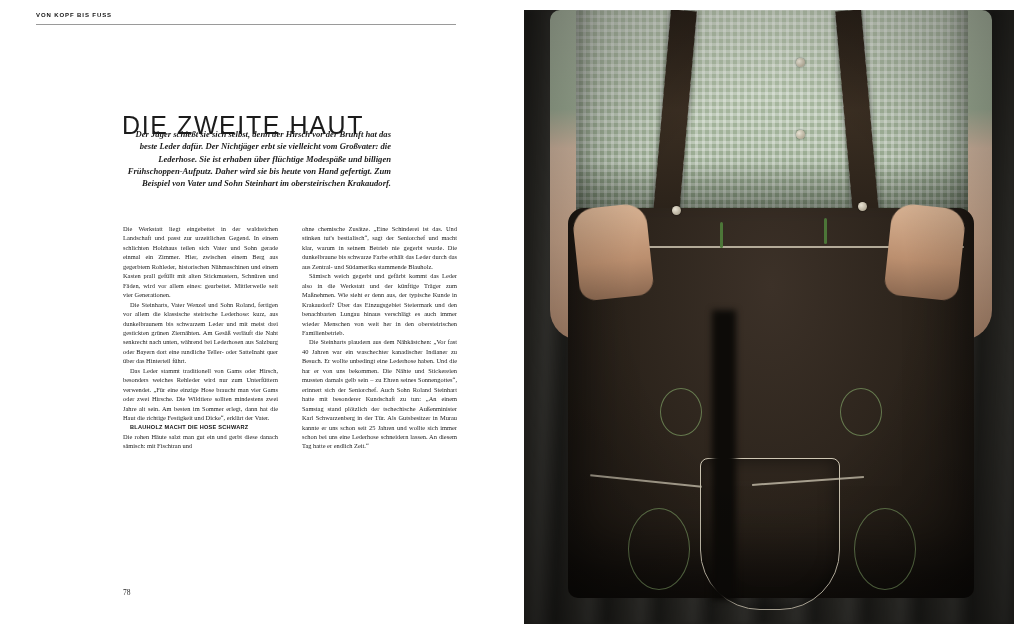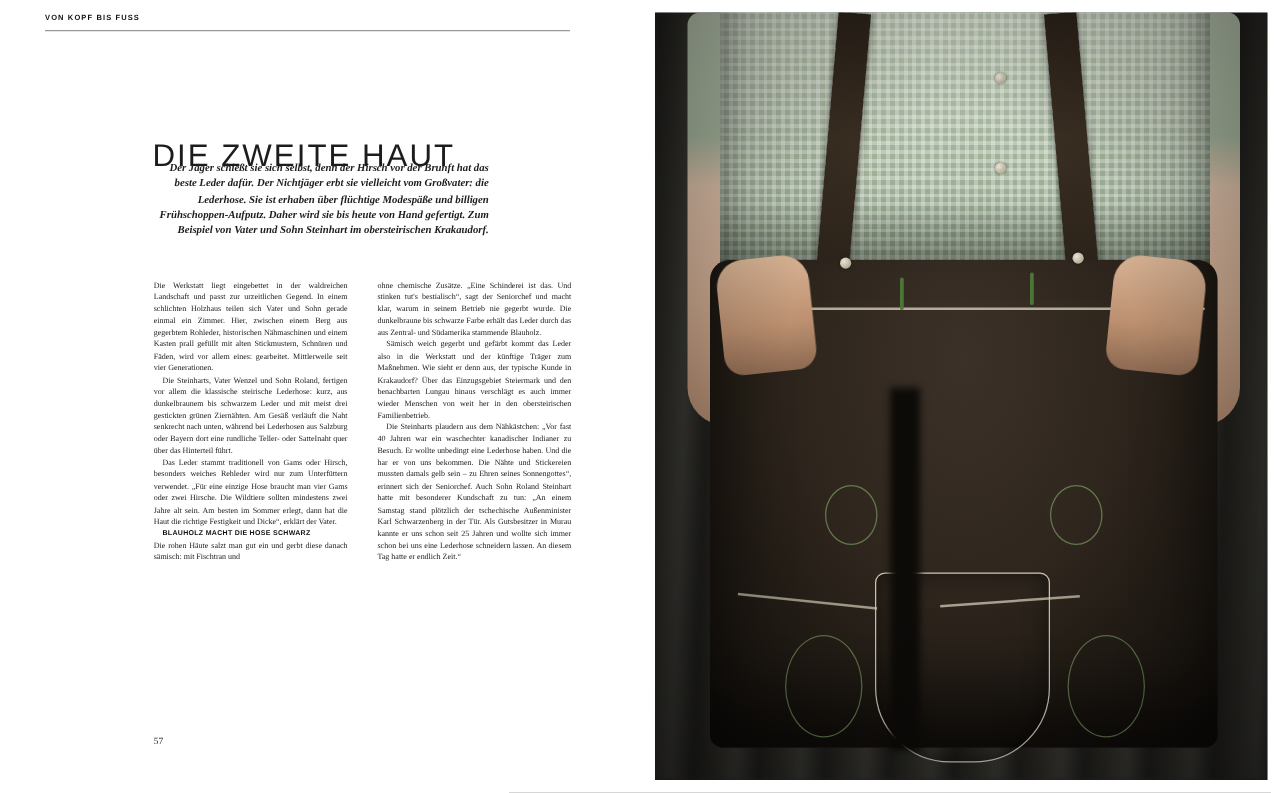--- a/index.html
+++ b/index.html
@@ -313,21 +313,21 @@
       </div>
 
       <div class="col col-2">
         <p class="first">ohne chemische Zusätze. „Eine Schinderei ist das. Und stinken tut's bestialisch“, sagt der Seniorchef und macht klar, warum in seinem Betrieb nie gegerbt wurde. Die dunkelbraune bis schwarze Farbe erhält das Leder durch das aus Zentral- und Südamerika stammende Blauholz.</p>
         <p>Sämisch weich gegerbt und gefärbt kommt das Leder also in die Werkstatt und der künftige Träger zum Maßnehmen. Wie sieht er denn aus, der typische Kunde in Krakaudorf? Über das Einzugsgebiet Steiermark und den benachbarten Lungau hinaus verschlägt es auch immer wieder Menschen von weit her in den obersteirischen Familienbetrieb.</p>
         <p>Die Steinharts plaudern aus dem Nähkästchen: „Vor fast 40 Jahren war ein waschechter kanadischer Indianer zu Besuch. Er wollte unbedingt eine Lederhose haben. Und die har er von uns bekommen. Die Nähte und Stickereien mussten damals gelb sein – zu Ehren seines Sonnengottes“, erinnert sich der Seniorchef. Auch Sohn Roland Steinhart hatte mit besonderer Kundschaft zu tun: „An einem Samstag stand plötzlich der tschechische Außenminister Karl Schwarzenberg in der Tür. Als Gutsbesitzer in Murau kannte er uns schon seit 25 Jahren und wollte sich immer schon bei uns eine Lederhose schneidern lassen. An diesem Tag hatte er endlich Zeit.“</p>
       </div>
 
     </div>
 
-    <div class="folio">57</div>
+    <div class="folio">78</div>
   </div>
 
   <div class="photo">
     <div class="wood"></div>
     <div class="wood-blur"></div>
 
     <div class="arm arm-l"></div>
     <div class="arm arm-r"></div>
 
     <div class="shirt"></div>

